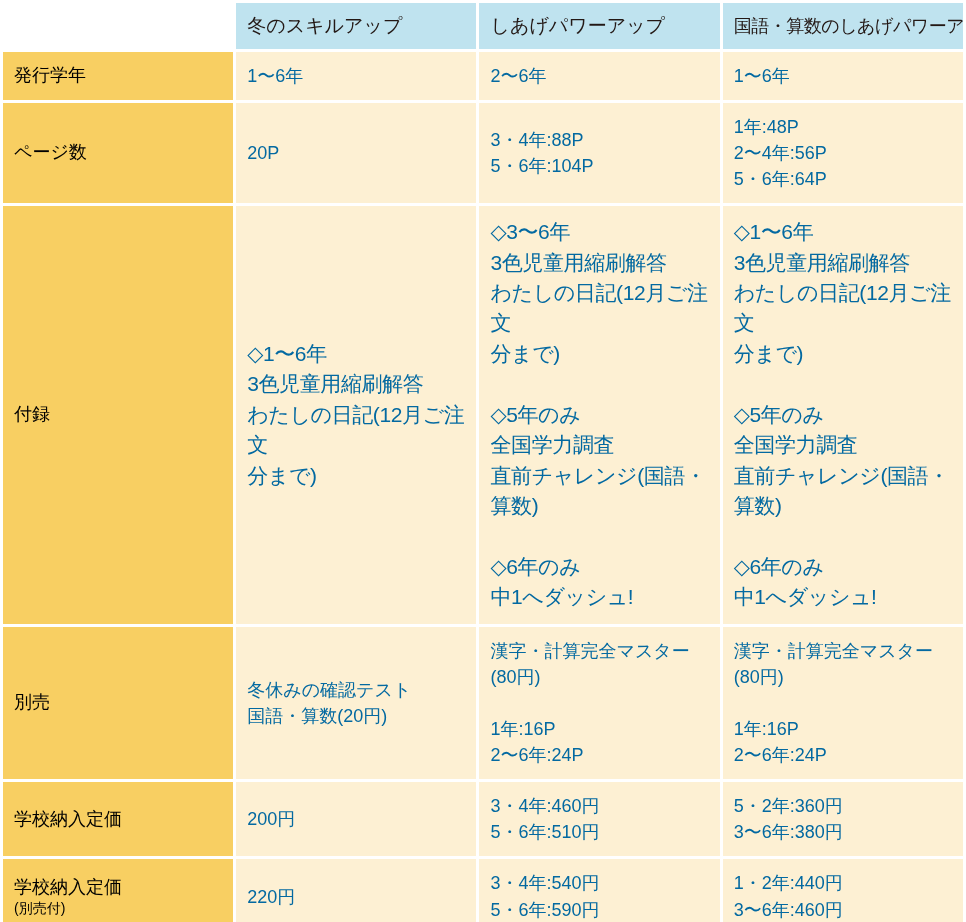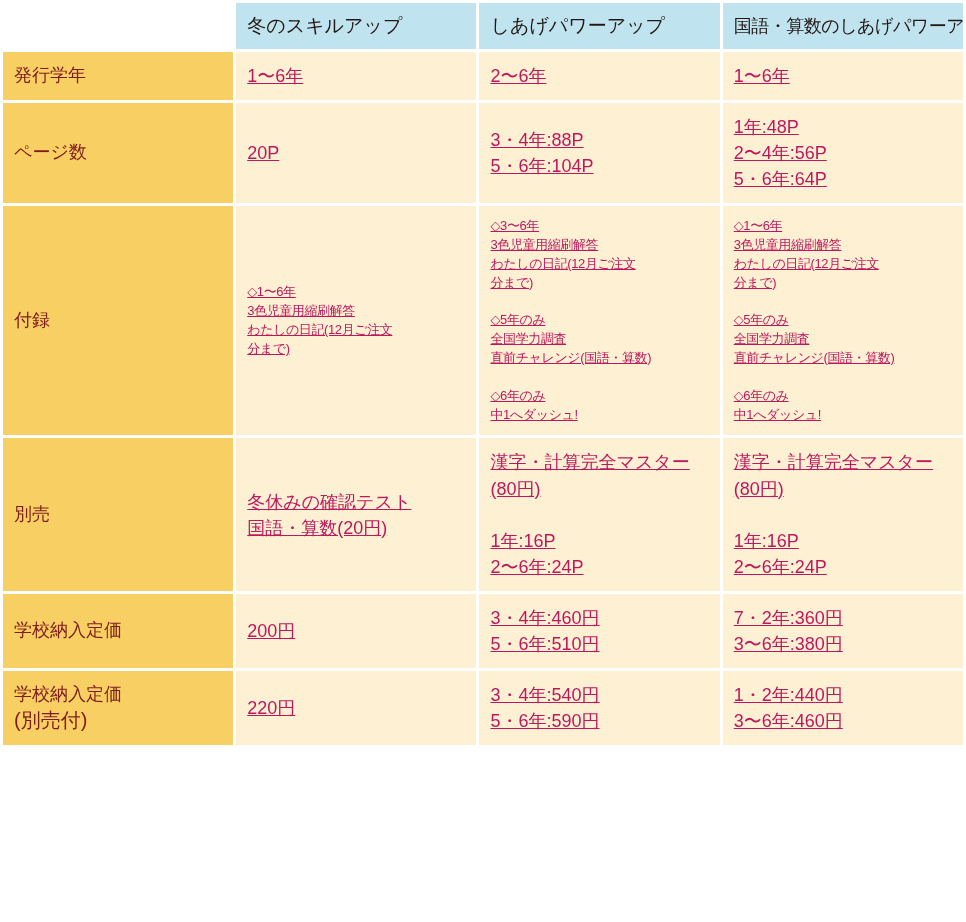--- a/index.html
+++ b/index.html
@@ -39,41 +39,40 @@
     padding: 5px 10px 6px 10px;
     line-height: 1.25;
     white-space: nowrap;
   }
   .hdr-cell.narrow {
     font-size: 18px;
     letter-spacing: -0.5px;
   }
   .row-label {
     background: #f8cf62;
-    color: #7f1d1d;
+    color: #000000;
     font-size: 18px;
     padding: 8px 12px;
     line-height: 1.3;
   }
   .row-label .sub {
     display: block;
-    font-size: 20px;
+    font-size: 14px;
     line-height: 1.3;
   }
   .cell {
     background: #fdf0d3;
-    color: #be185d;
+    color: #0369a1;
     font-size: 18px;
     padding: 10px 12px;
     line-height: 1.45;
     white-space: pre-line;
-    text-decoration: underline;
   }
   .cell.small {
-    font-size: 13px;
+    font-size: 21px;
     letter-spacing: -0.4px;
   }
 </style>
 </head>
 <body>
 
 <table id="compare-table">
   <colgroup>
     <col class="col-label">
     <col class="col-prod">
@@ -163,21 +162,21 @@
 2〜6年:24P</td>
     </tr>
 
     <tr>
       <td class="row-label">
         <span>学校納入定価</span>
       </td>
       <td class="cell">200円</td>
       <td class="cell">3・4年:460円
 5・6年:510円</td>
-      <td class="cell">7・2年:360円
+      <td class="cell">5・2年:360円
 3〜6年:380円</td>
     </tr>
 
     <tr>
       <td class="row-label">
         <span>学校納入定価</span>
         <span class="sub">(別売付)</span>
       </td>
       <td class="cell">220円</td>
       <td class="cell">3・4年:540円

